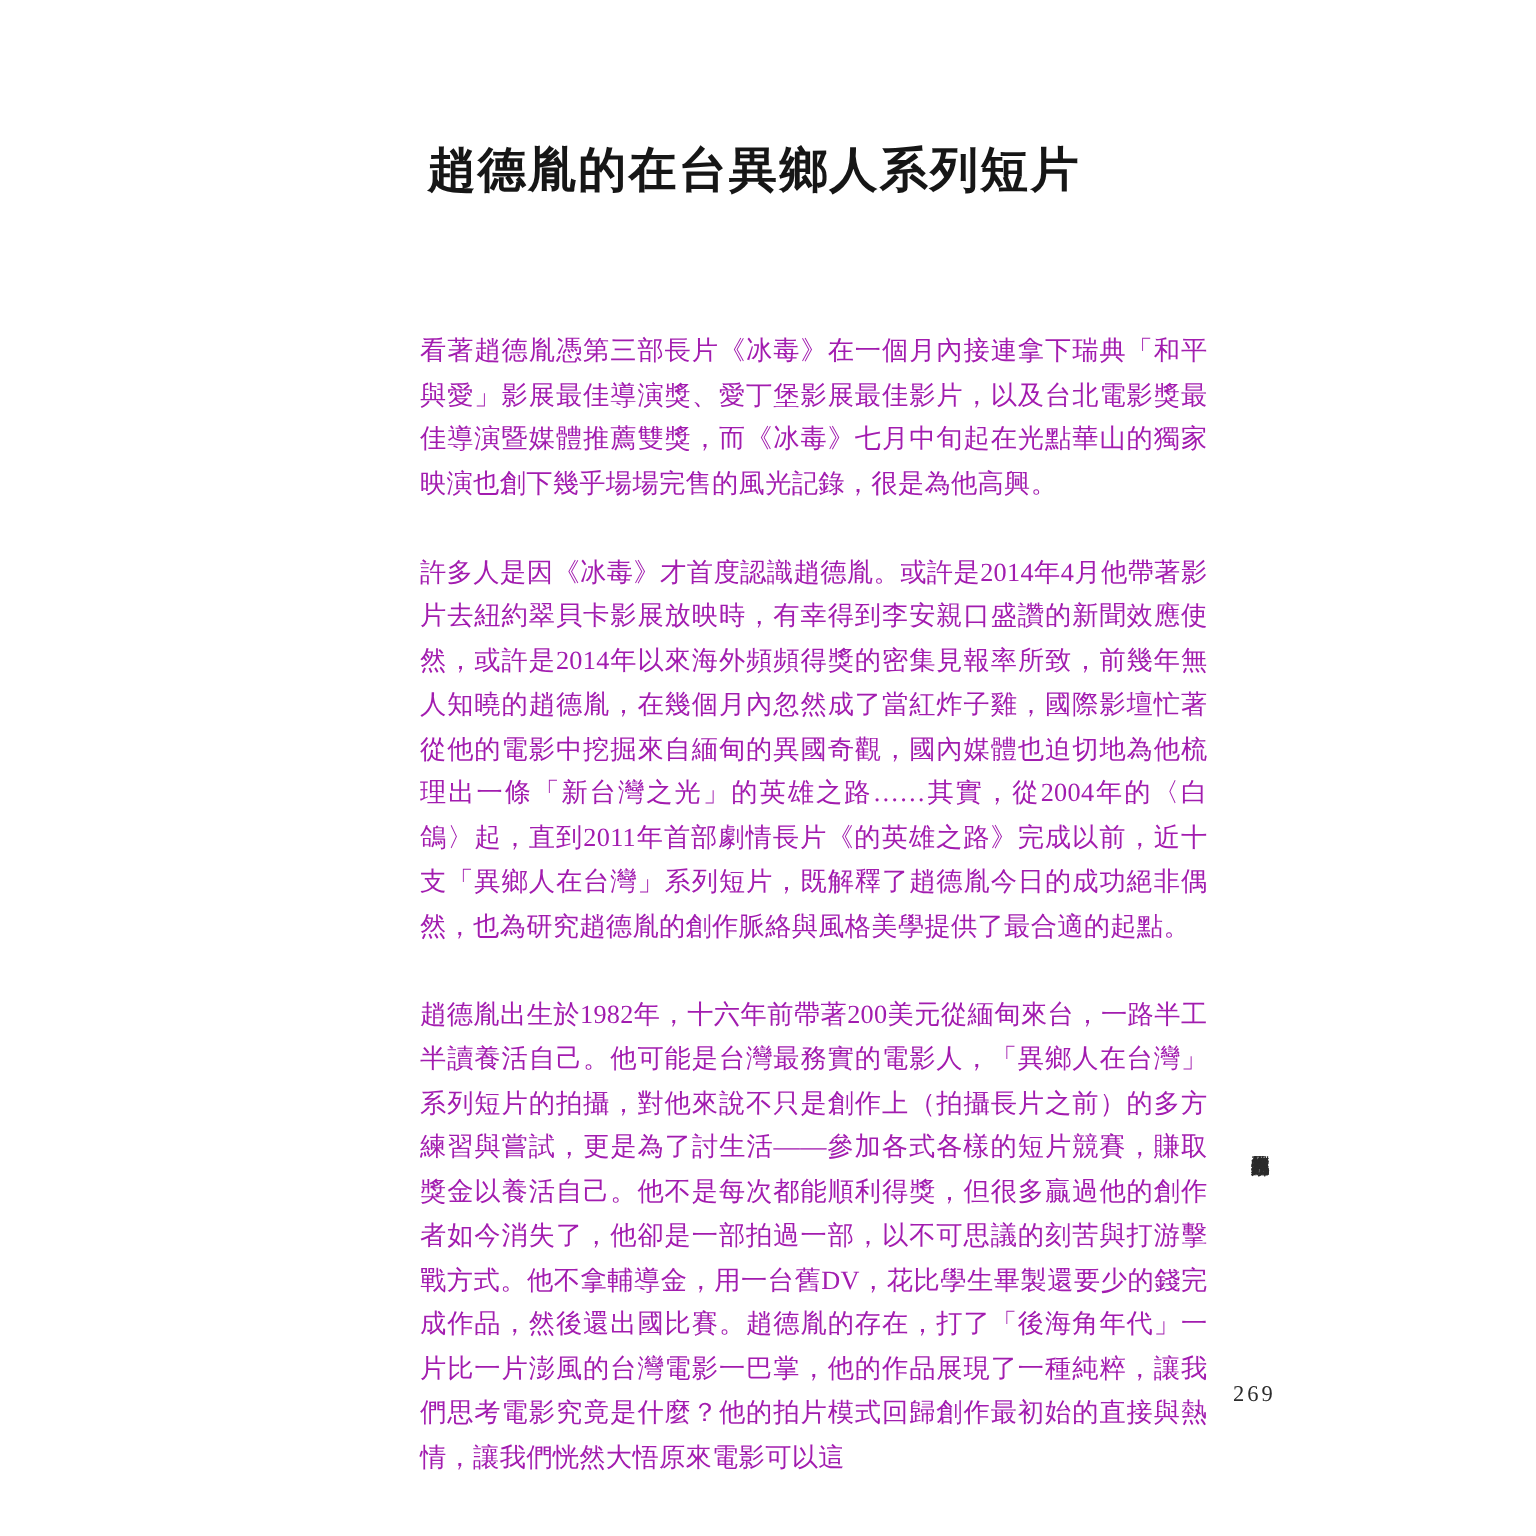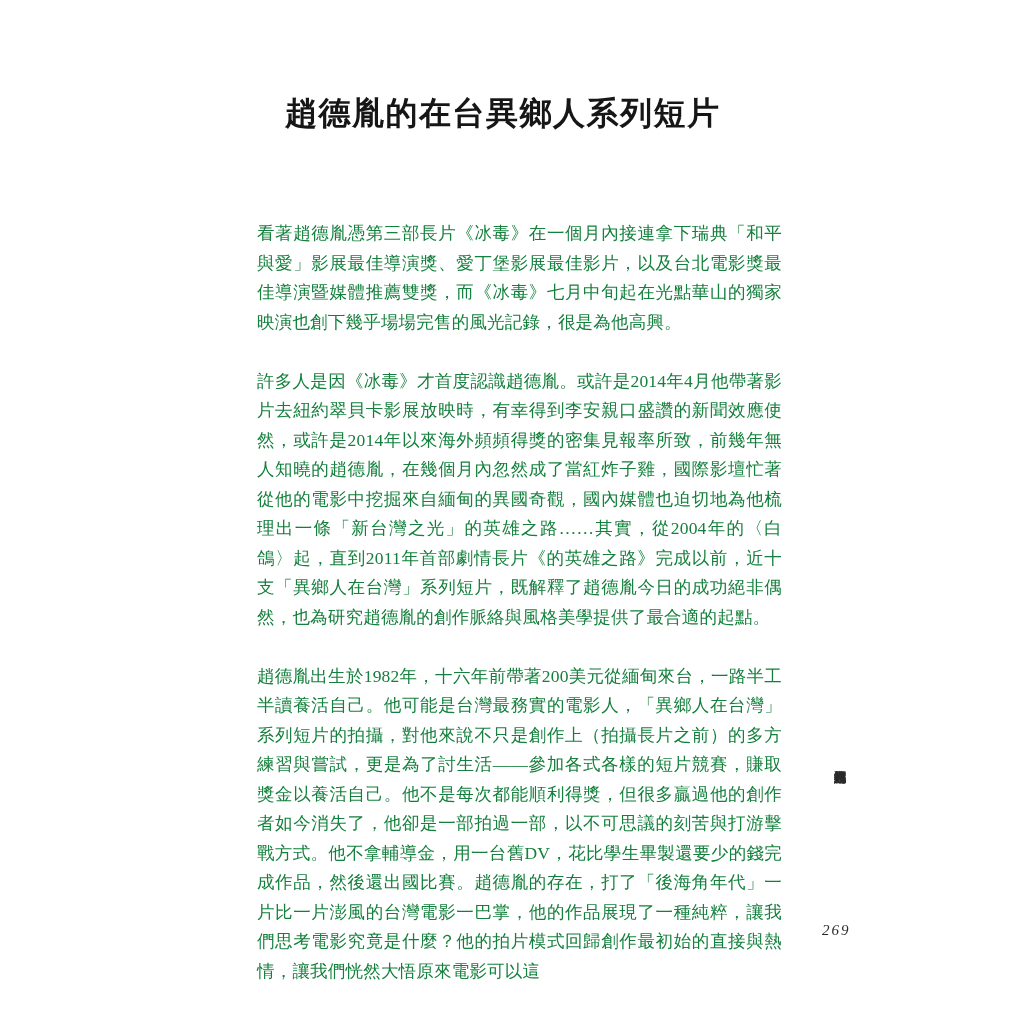--- a/index.html
+++ b/index.html
@@ -23,24 +23,24 @@
     top: 74px;
     margin: 18px;
     font-size: 32px;
     font-weight: bold;
     letter-spacing: 1.5px;
     color: #161616;
     white-space: nowrap;
   }
   .article {
     position: absolute;
-    left: 257px;
+    left: 280px;
     top: 219px;
     width: 525px;
-    color: #15803d;
+    color: #a21caf;
   }
   .article p {
     margin: 0 0 29.5px 0;
     font-size: 17.5px;
     line-height: 29.5px;
     text-align: justify;
     text-align-last: left;
     letter-spacing: 0.2px;
   }
   .running-head {
@@ -53,21 +53,20 @@
     line-height: 18px;
     letter-spacing: 0px;
     color: #2b2b2b;
     height: 170px;
   }
   .folio {
     position: absolute;
     left: 822px;
     top: 922px;
     font-size: 15px;
-    font-style: italic;
     letter-spacing: 2px;
     color: #2b2b2b;
   }
 </style>
 </head>
 <body>
 
 <div class="page">
 
   <h1 class="title">趙德胤的在台異鄉人系列短片</h1>

